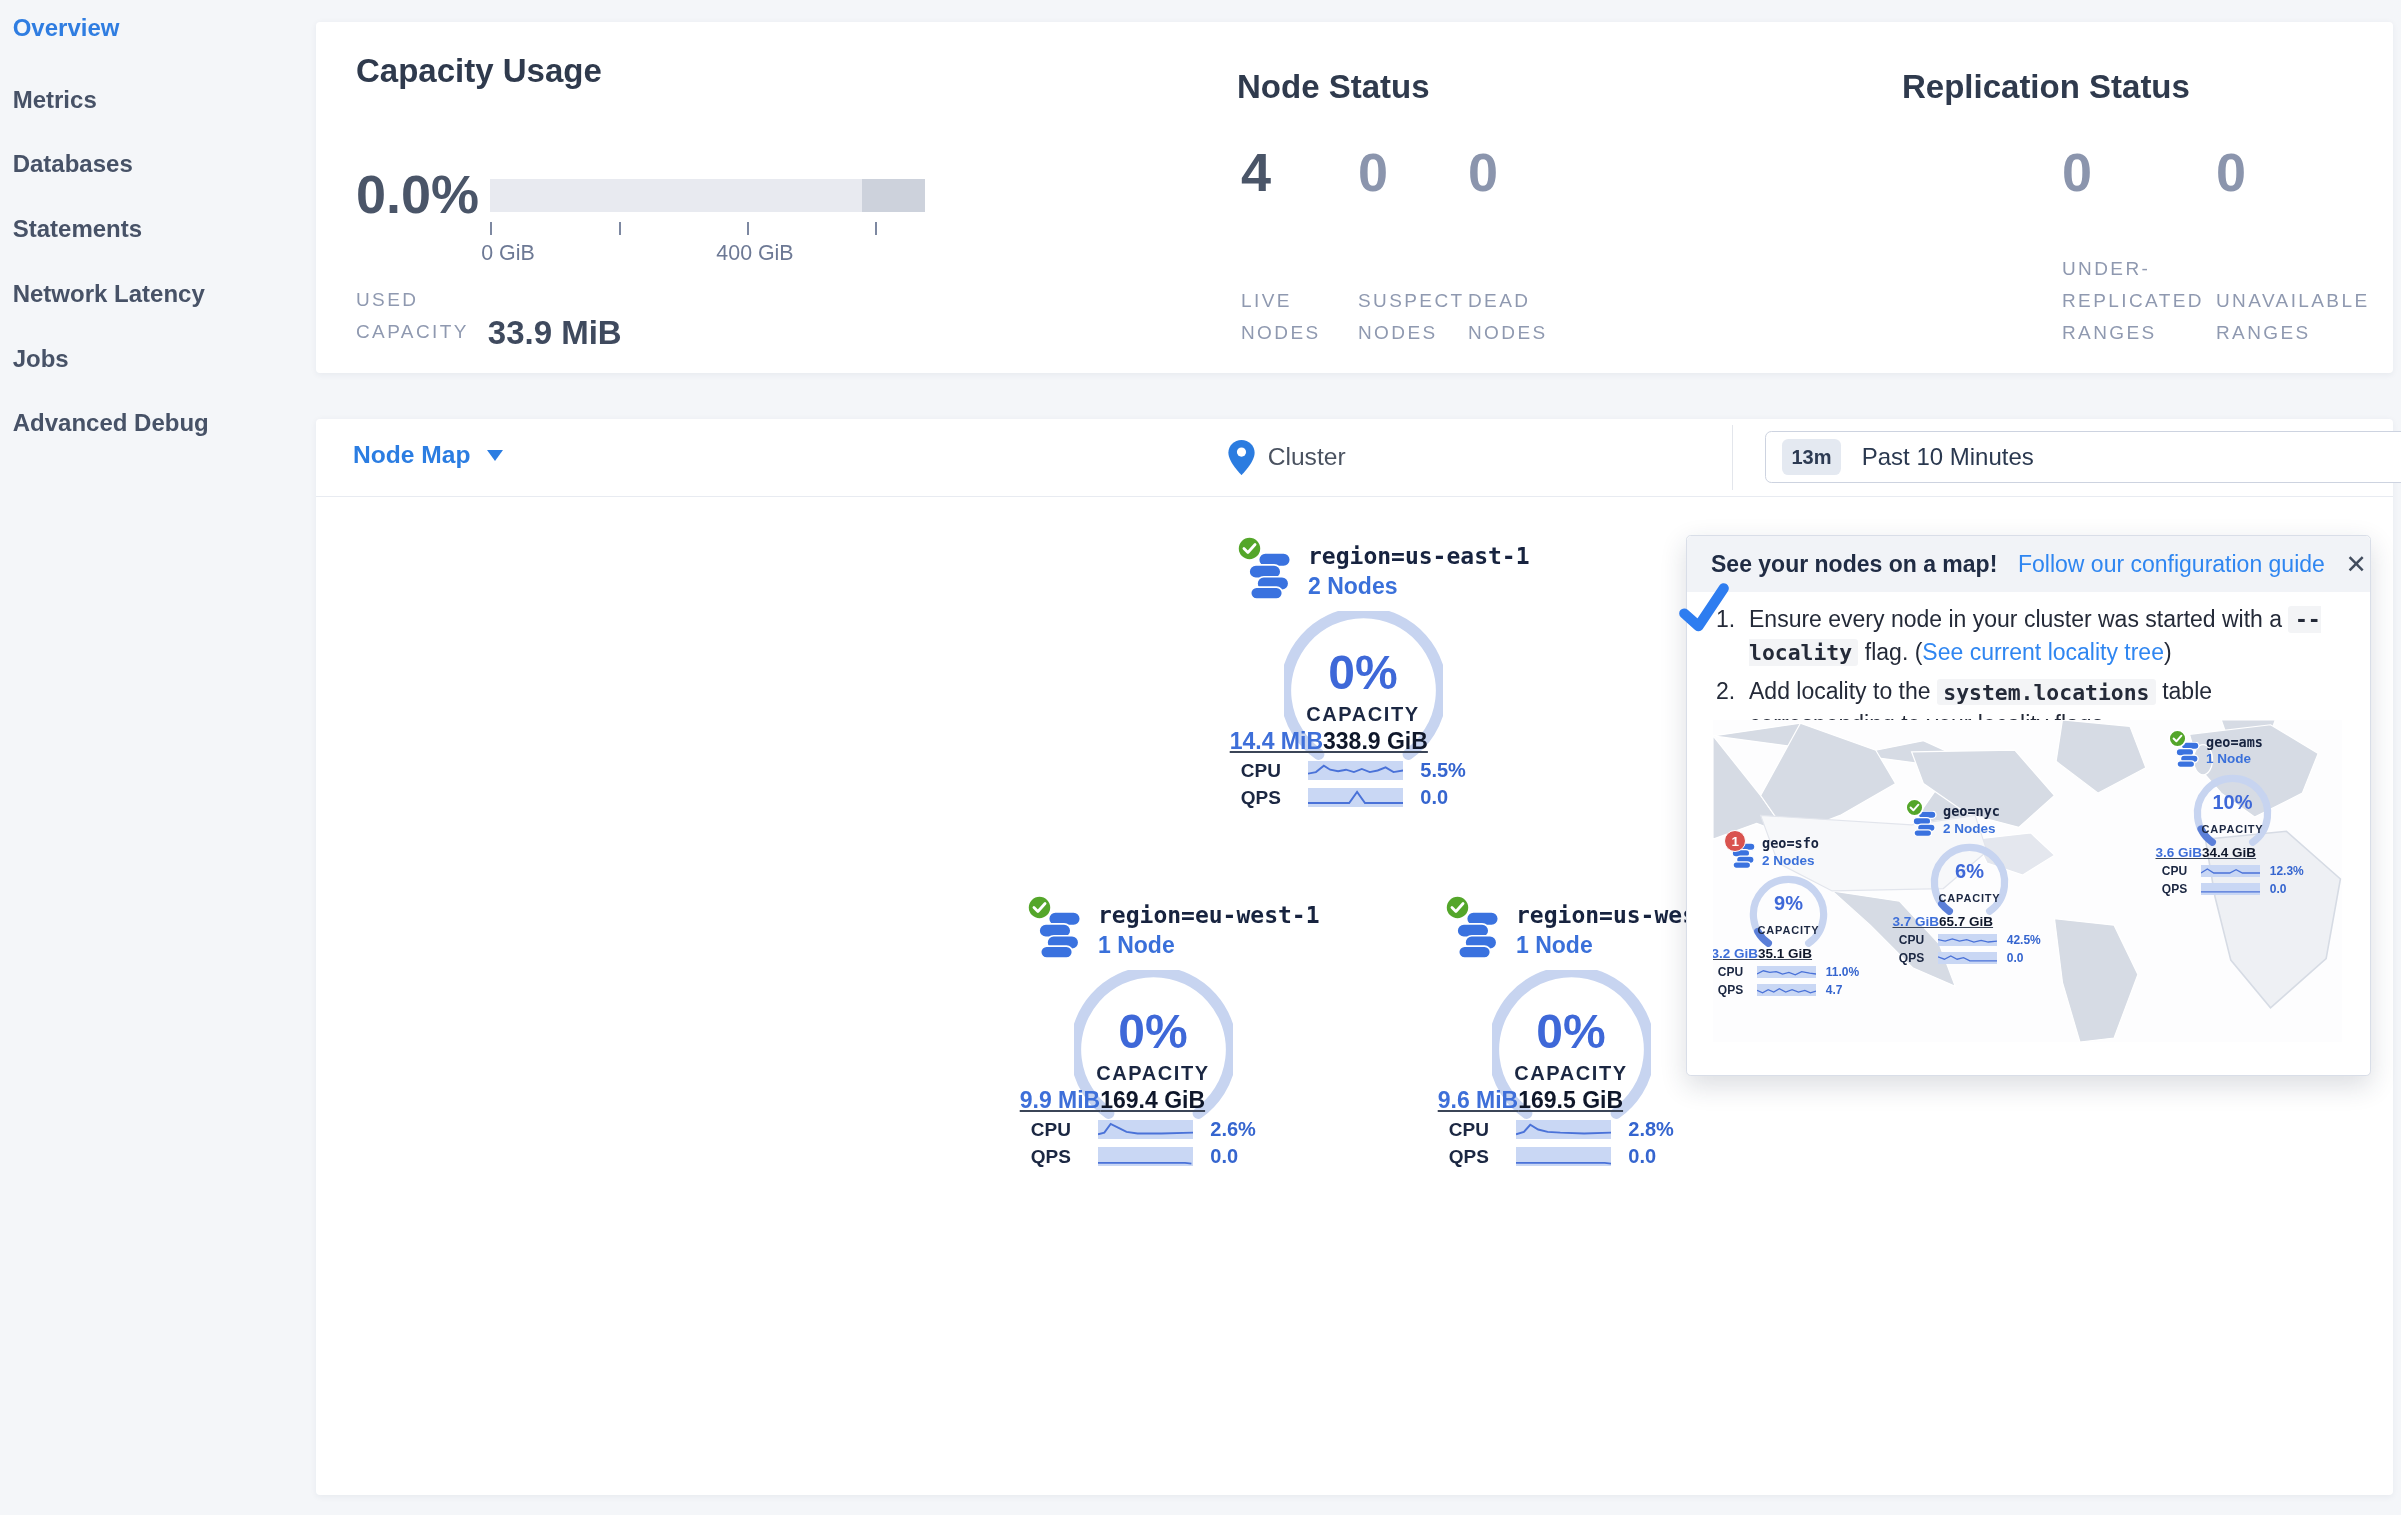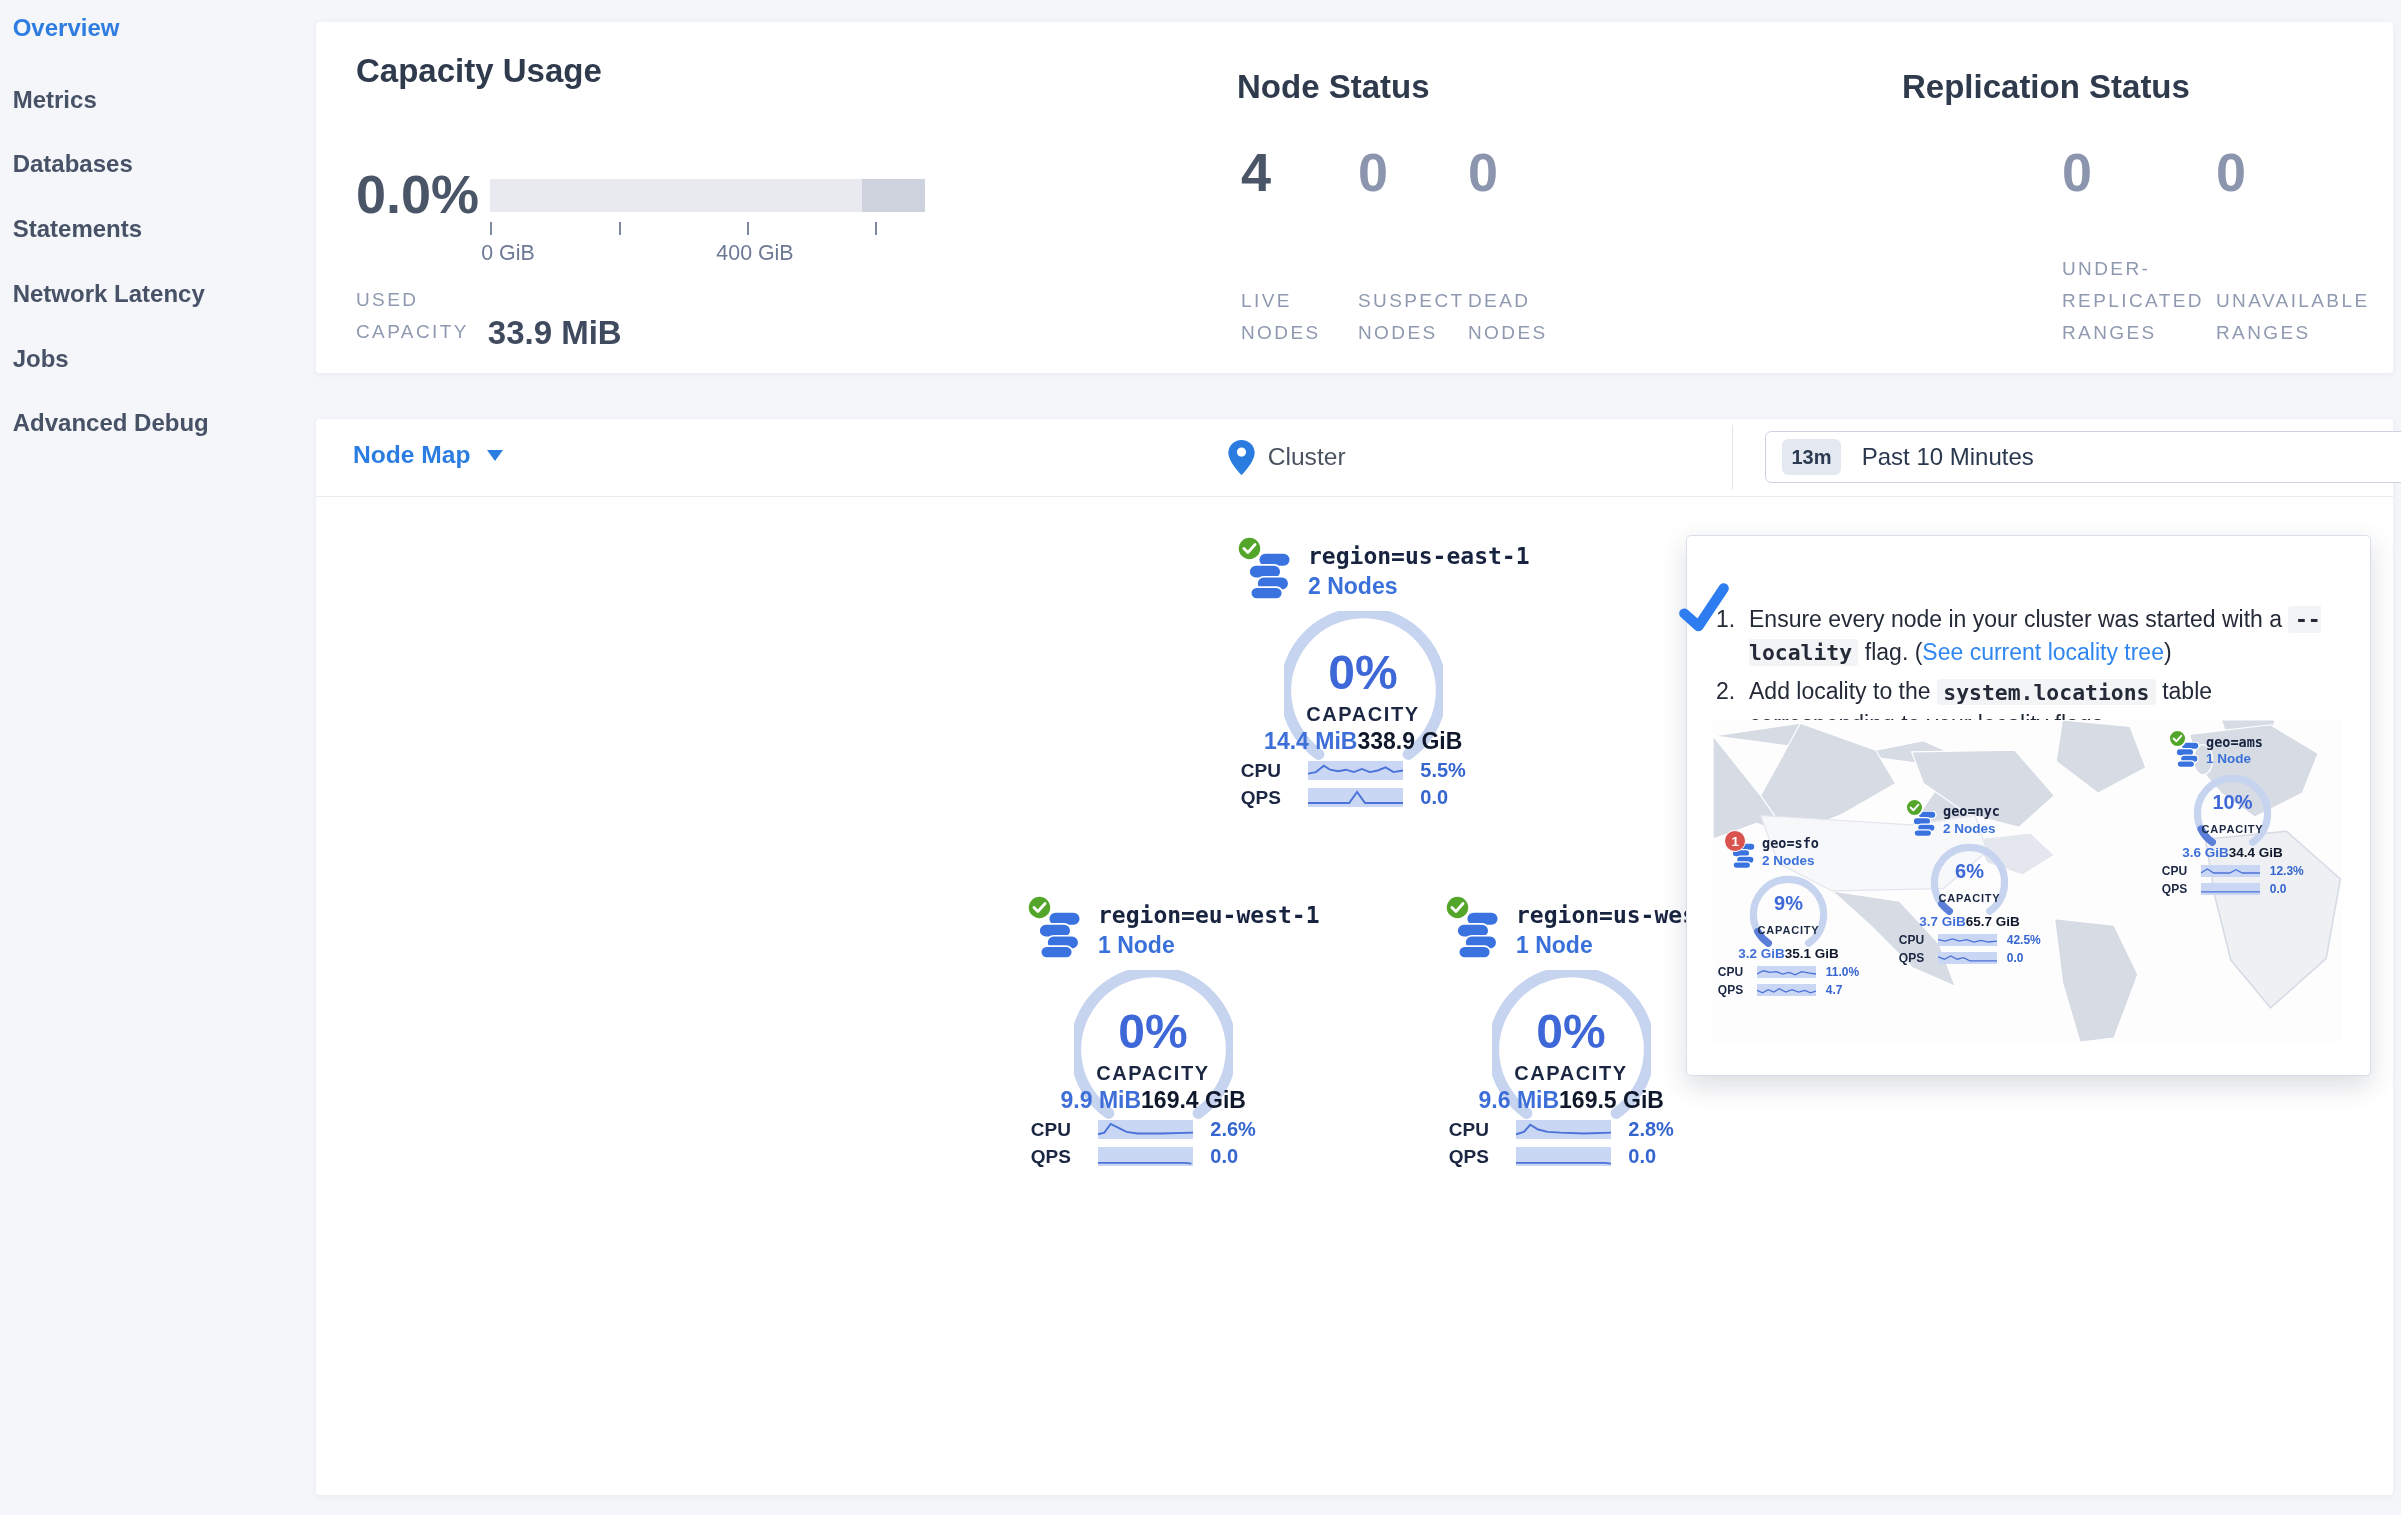--- a/index.html
+++ b/index.html
@@ -45,21 +45,21 @@
   
   .ng { position:absolute; width:238px; height:270px; cursor:pointer; }
   .ng-head { position:absolute; left:0; top:0; }
   .db-icon { position:absolute; left:4.8px; top:9.5px; }
   .ok-badge { position:absolute; left:-8px; top:-8px; }
   .ng-name { position:absolute; left:64px; top:0; font-family:"DejaVu Sans Mono", monospace; font-size:23px; font-weight:700; color:#17233f; white-space:nowrap; }
   .ng-nodes { position:absolute; left:64px; top:30px; font-size:23px; font-weight:700; color:#3a70da; white-space:nowrap; cursor:pointer; }
   .ng-arc { position:absolute; left:40px; top:68px; }
   .ng-pct { position:absolute; left:0; top:102px; width:238px; text-align:center; font-size:48px; font-weight:700; color:#3e68d8; }
   .ng-capl { position:absolute; left:0; top:160px; width:238px; text-align:center; font-size:20px; font-weight:700; letter-spacing:1.6px; color:#1b2742; }
-  .ng-vals { position:absolute; left:-14.3px; top:185px; width:267px; display:flex; justify-content:center; font-size:23px; font-weight:700; }
+  .ng-vals { position:absolute; left:-14.3px; top:185px; width:267px; display:flex; justify-content:flex-start; font-size:23px; font-weight:700;text-decoration:underline; }
   .ng-vals .used { color:#3e6fd9; }
   .ng-vals .total { color:#0f172a; }
   .ng-metric { position:absolute; left:-3.2px; width:257px; display:flex; align-items:center; }
   .ng-metric .ml { width:56px; font-size:19px; font-weight:700; color:#1b2742; }
   .ng-metric .spark { width:95px; height:19px; background:#c9d7f4; margin-left:11px; }
   .ng-metric .mv { margin-left:17.5px; font-size:20px; font-weight:700; color:#3565cf; }
 
   
   .popup { position:absolute; left:1370px; top:116px; width:685px; height:541px; background:#fff; border:0.8px solid #d9dee8; border-radius:4.8px; box-shadow:0 9.5px 27px rgba(30,45,70,.16); }
   .popup-head { position:absolute; left:0; top:0; width:100%; height:56px; background:#f1f3f7; border-radius:4.8px 4.8px 0 0; display:flex; align-items:center; padding:0 24px; gap:20.7px; }
@@ -300,20 +300,25 @@
     <div class="ng-metric" style="top:243px">
       <span class="ml">QPS</span>
       <svg class="spark" viewBox="0 0 120 24" preserveAspectRatio="none">
         <polyline points="0,20 112,20 120,21" fill="none" stroke="#4a72d8" stroke-width="2.4"></polyline>
         </svg>
       <span class="mv">0.0</span>
     </div>
   </div>
 
   <div class="popup">
+    <div class="popup-head">
+      <span class="popup-title">See your nodes on a map!</span>
+      <span class="popup-link">Follow our configuration guide</span>
+      <span class="popup-close">✕</span>
+    </div>
     <span class="big-check">
       <svg width="52" height="52" viewBox="0 0 66 66">
           <polyline points="8,40 26,56 58,8" fill="none" stroke="#2e7df0" stroke-width="13" stroke-linecap="round" stroke-linejoin="round"></polyline>
         </svg>
     </span>
     <div class="popup-body">
       <div class="popup-li">
         <span class="num">1.</span>
         <span><span>Ensure every node in your cluster was started with a </span><span class="code">--locality</span><span> flag. (</span><span class="inline-link">See current locality tree</span><span>)</span></span>
       </div>

